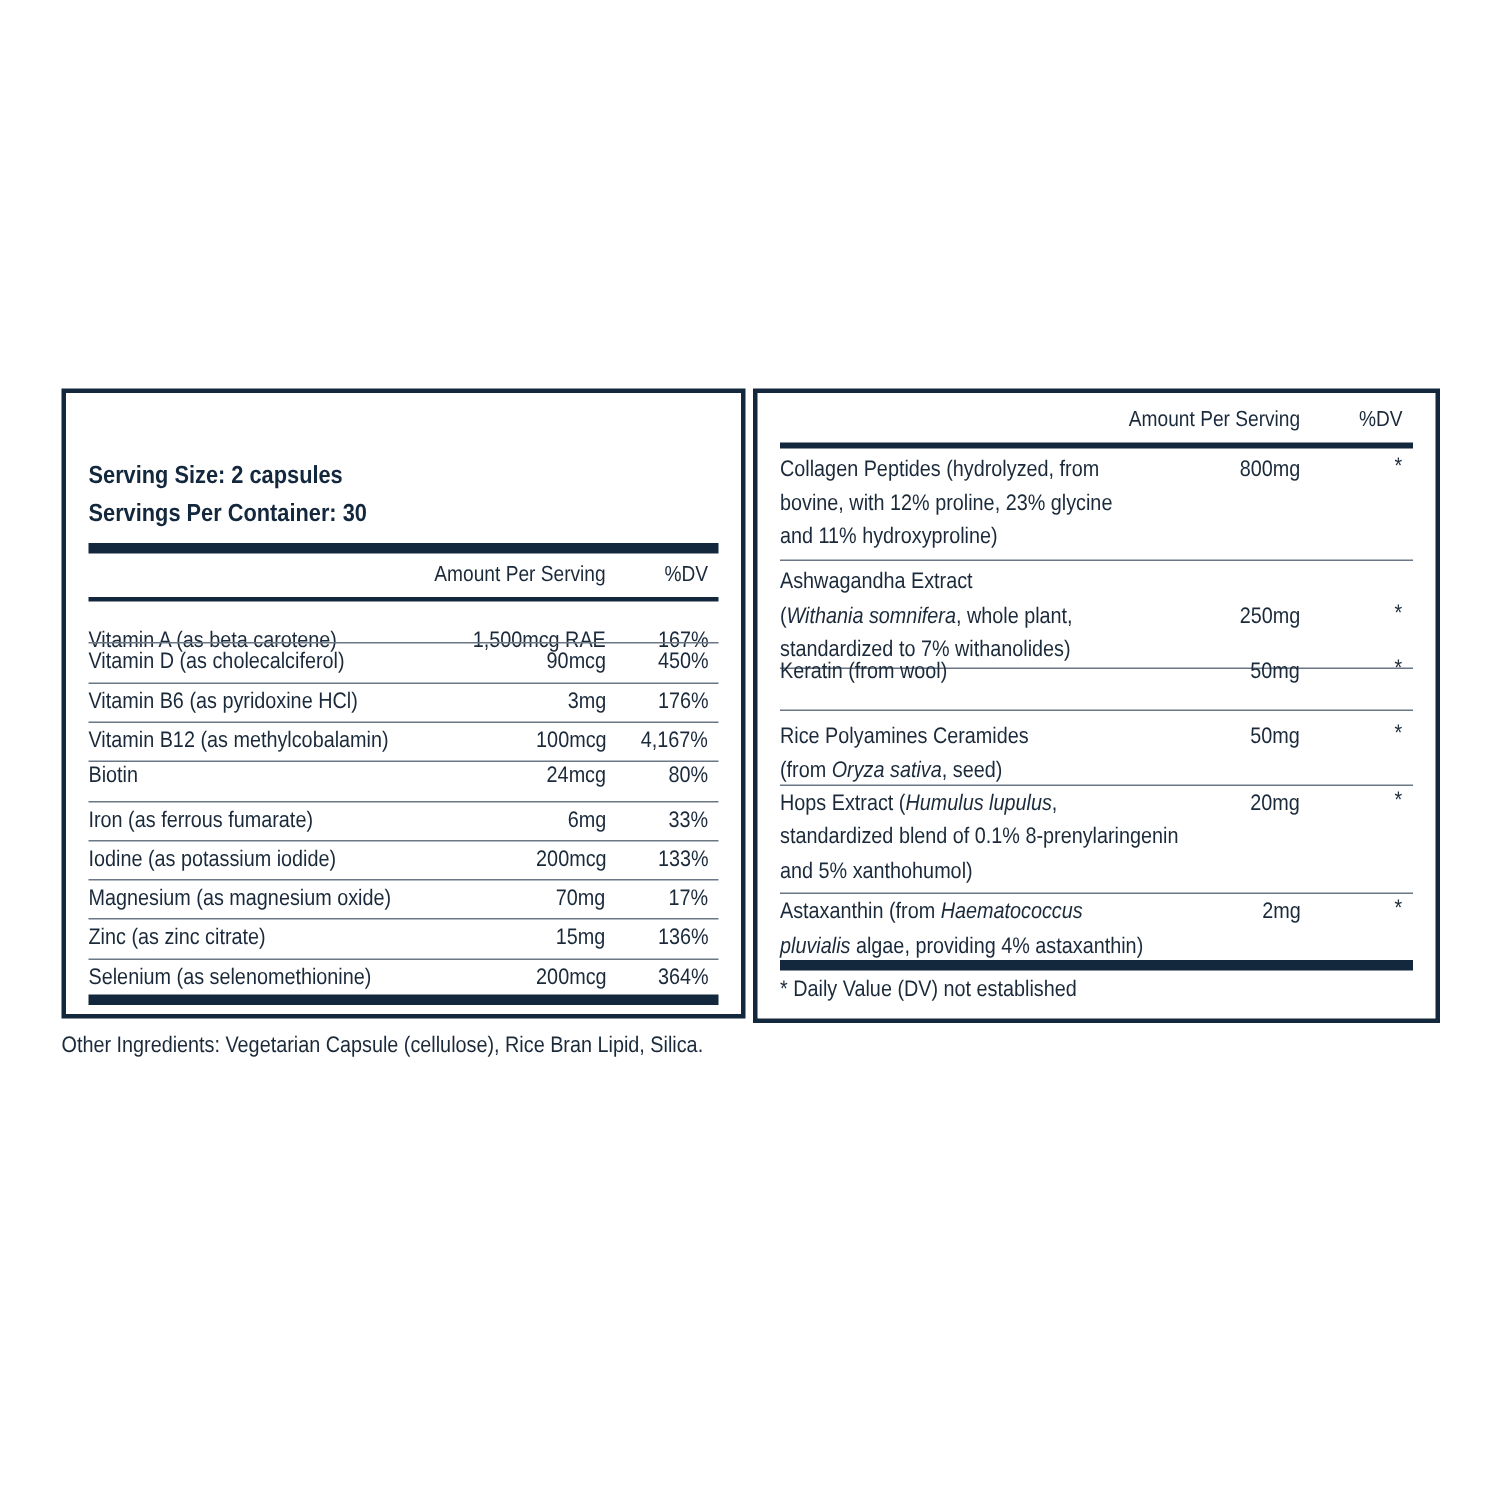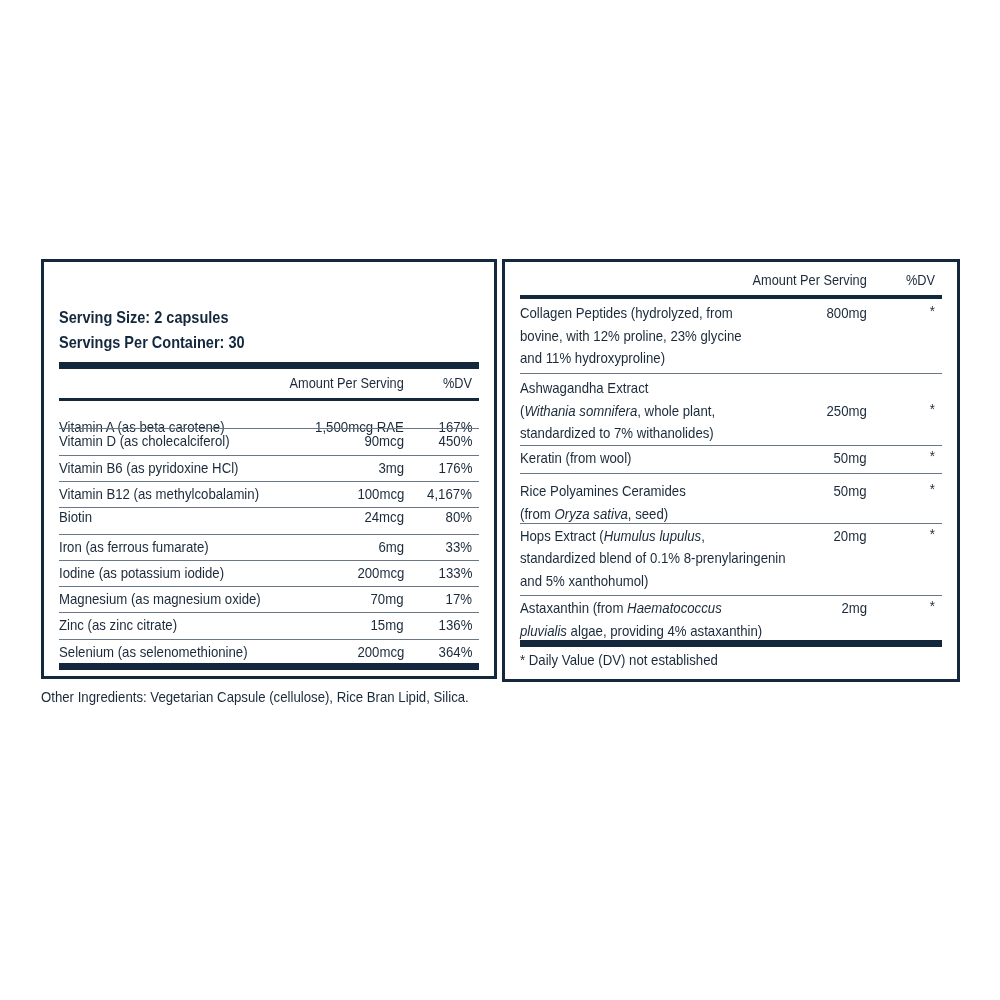--- a/index.html
+++ b/index.html
@@ -109,21 +109,21 @@
       </div>
       <div class="thin" style="left: 15px; right: 15px; top: 110.5px;"></div>
       <div class="row" style="top: 101px; height: 72.5px; margin-top: 14px;">
         <span class="rline" style="top:0px">Ashwagandha Extract</span>
         <span class="rline" style="top:22.5px">(<i>Withania somnifera</i>, whole plant,</span>
         <span class="rline" style="top:45px">standardized to 7% withanolides)</span>
         <span class="cell am" style="right:75px;top:21.5px">250mg</span>
         <span class="cell dv" style="right:7px;top:19.5px">*</span>
       </div>
       <div class="thin" style="left: 15px; right: 15px; top: 183px;"></div>
-      <div class="row" style="top: 185px; height: 27.5px; text-decoration: underline;">
+      <div class="row" style="top: 175px; height: 27.5px; text-decoration: underline;">
         <span class="rline" style="top:0px">Keratin (from wool)</span>
         <span class="cell am" style="right:75px;top:-1px">50mg</span>
         <span class="cell dv" style="right:7px;top:-3px">*</span>
       </div>
       <div class="thin" style="left: 15px; right: 15px; top: 210.5px;"></div>
       <div class="row" style="top: 218px; height: 50px;">
         <span class="rline" style="top:0px">Rice Polyamines Ceramides</span>
         <span class="rline" style="top:22.5px">(from <i>Oryza sativa</i>, seed)</span>
         <span class="cell am" style="right:75px;top:-1px">50mg</span>
         <span class="cell dv" style="right:7px;top:-3px">*</span>

